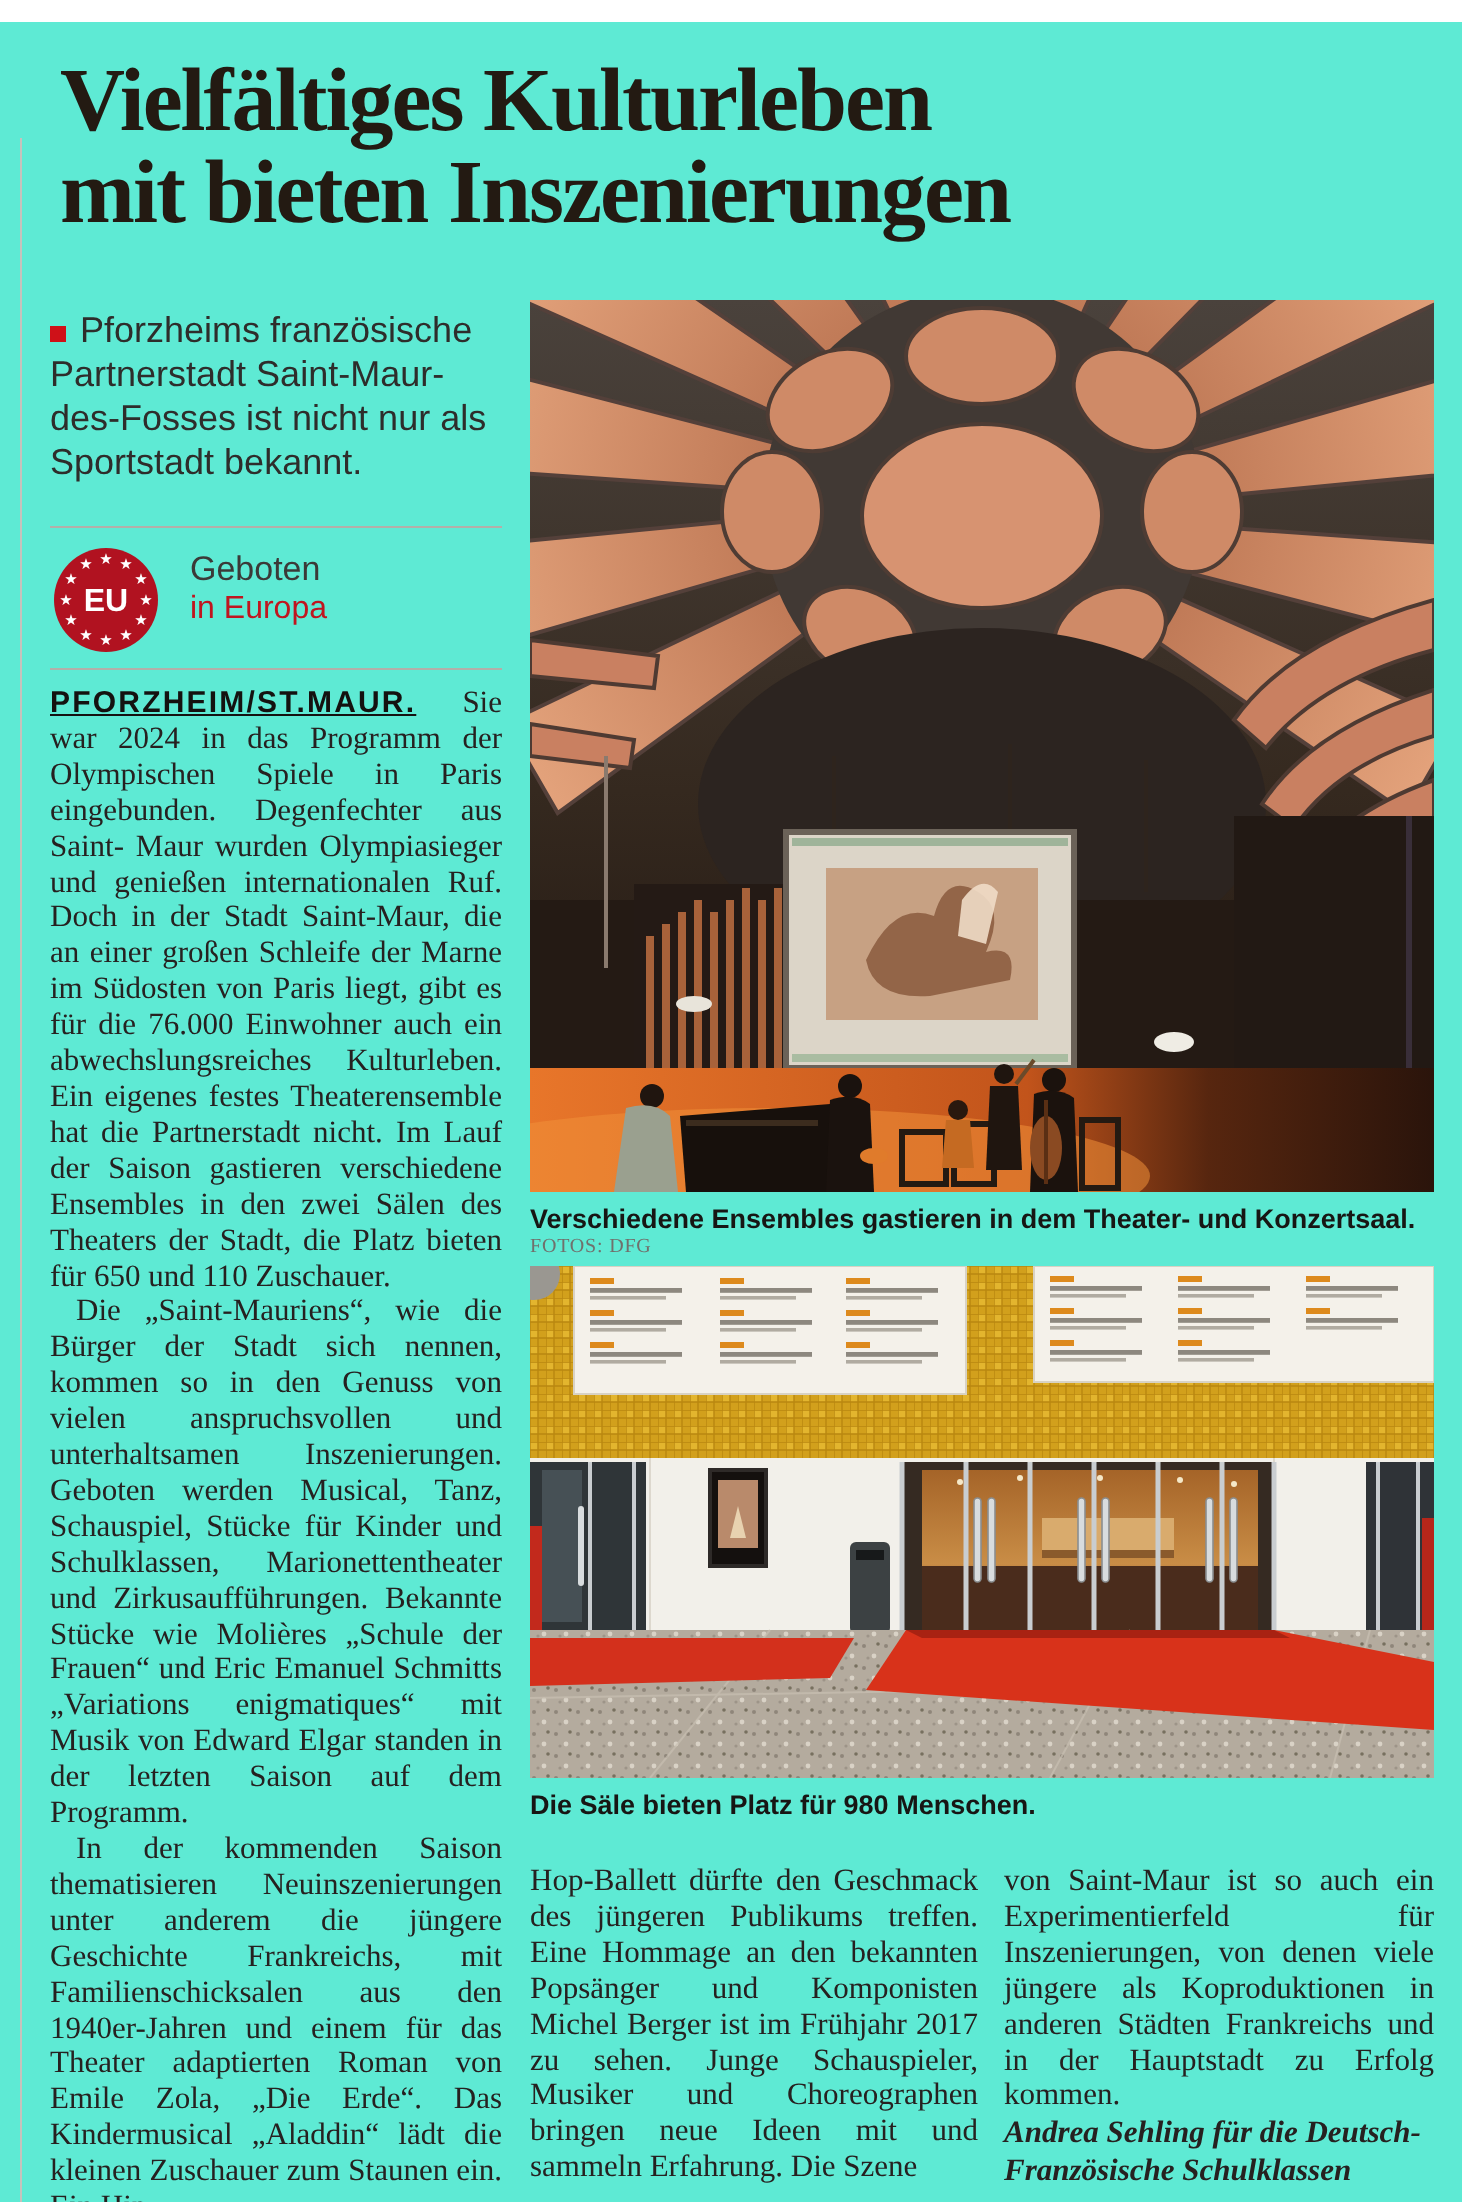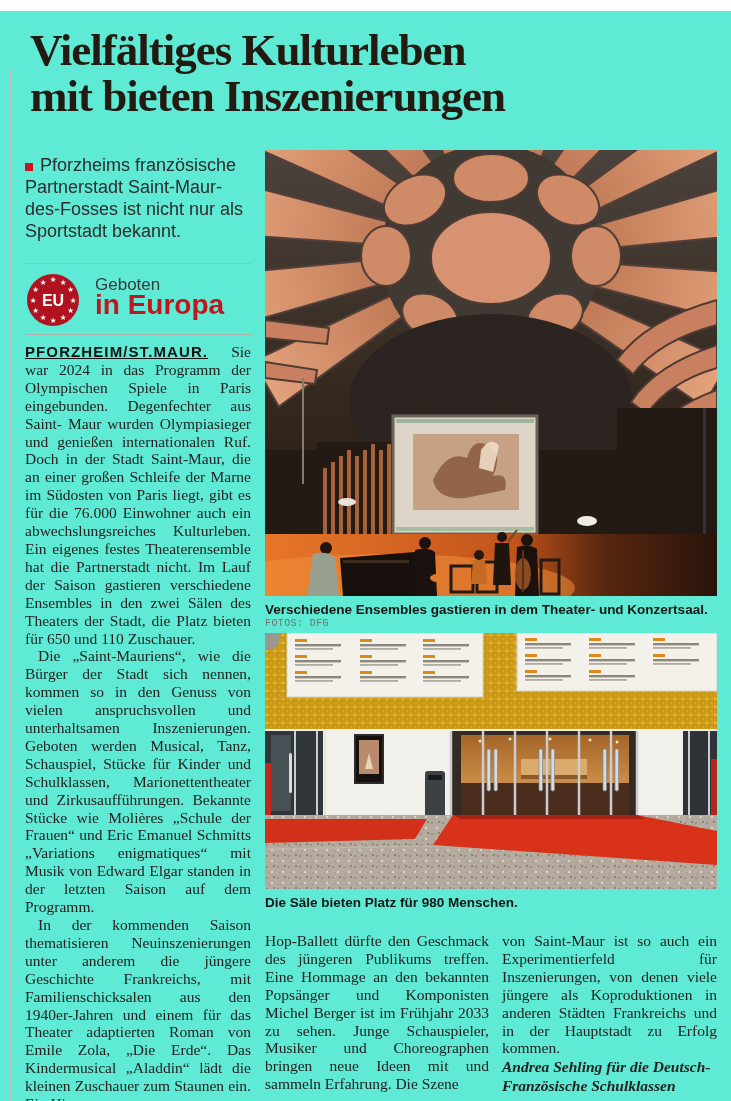--- a/index.html
+++ b/index.html
@@ -10,40 +10,40 @@
             font-family:"Liberation Serif",serif;font-weight:700;
             font-size:45px;line-height:46px;letter-spacing:-1px;color:#231a12;}
   .standfirst{position:absolute;left:25px;top:143px;width:230px;
               font-family:Liberation Sans, sans-serif;font-size:18px;line-height:22px;
               color:#2e2d2b;}
   .bullet{display:inline-block;width:8px;height:8px;background:#cf1118;margin-right:7px;}
   .hrule{position:absolute;left:25px;width:226px;height:1px;background:#b3afa9;}
   .logo{position:absolute;left:25px;top:261px;width:226px;height:58px;}
   .logo-text{position:absolute;left:70px;top:3px;font-family:"Liberation Sans",sans-serif;}
   .logo-text .l1{font-size:17px;line-height:19px;color:#3b3a38;}
-  .logo-text .l2{font-size:28px;line-height:21px;font-weight:700;color:#c0161f;}
+  .logo-text .l2{font-size:16px;line-height:21px;font-weight:400;color:#c0161f;}
   .bodycol{font-family:"Liberation Serif",serif;font-size:15.5px;line-height:17.9px;
            color:#262120;text-align:justify;}
   .bodycol p{margin:0;}
   .bodycol p.ind{text-indent:13px;}
   .col1{position:absolute;left:25px;top:332px;width:226px;}
   .col2{position:absolute;left:265px;top:921px;width:224px;}
   .col3{position:absolute;left:502px;top:921px;width:215px;}
   .kicker{font-family:"Liberation Sans",sans-serif;font-weight:700;font-size:15px;
           letter-spacing:1.1px;color:#141210;text-decoration:underline;}
   .photo{position:absolute;left:265px;background:#2a211c;}
   .photo svg{display:block;}
   .photo1{top:139px;width:452px;height:446px;}
   .photo2{top:622px;width:452px;height:256px;}
   .caption-row{position:absolute;left:265px;width:452px;display:flex;
                justify-content:space-between;align-items:baseline;flex-direction:column;}
   .cap1{top:591px;} .cap2{top:884px;}
   .caption{font-family:"Liberation Sans",sans-serif;font-weight:700;font-size:13.5px;
            line-height:16px;color:#171614;}
-  .credit{font-family:Liberation Mono, monospace;font-size:10px;color:#71706c;
+  .credit{font-family:Liberation Serif, serif;font-size:10px;color:#71706c;
           letter-spacing:.4px;white-space:nowrap;}
   .byline{margin-top:18px;font-weight:700;font-style:italic;font-size:15.5px;
           line-height:19px;text-align:left;color:#262120;}
 </style>
 </head>
 <body>
 
 <div class="page">
 
   <div class="vrule"></div>
@@ -372,21 +372,21 @@
         <path d="M188,182 L372,182 L380,186 L196,186 Z" fill="#a82212"></path>
       </g>
     </svg>
   </div>
 
   <div class="caption-row cap2">
     <div class="caption">Die Säle bieten Platz für 980 Menschen.</div>
   </div>
 
   <div class="bodycol col2">
-    <p>Hop-Ballett dürfte den Geschmack des jüngeren Publikums treffen. Eine Hommage an den bekannten Popsänger und Komponisten Michel Berger ist im Frühjahr 2033 zu sehen. Junge Schauspieler, Musiker und Choreographen bringen neue Ideen mit und sammeln Erfahrung. Die Szene</p>
+    <p>Hop-Ballett dürfte den Geschmack des jüngeren Publikums treffen. Eine Hommage an den bekannten Popsänger und Komponisten Michel Berger ist im Frühjahr 2017 zu sehen. Junge Schauspieler, Musiker und Choreographen bringen neue Ideen mit und sammeln Erfahrung. Die Szene</p>
   </div>
 
   <div class="bodycol col3">
     <p>von Saint-Maur ist so auch ein Experimentierfeld für Inszenierungen, von denen viele jüngere als Koproduktionen in anderen Städten Frankreichs und in der Hauptstadt zu Erfolg kommen.</p>
     <p class="byline">Andrea Sehling für die Deutsch-Französische Schulklassen</p>
   </div>
 
 </div>
 
 </body></html>

